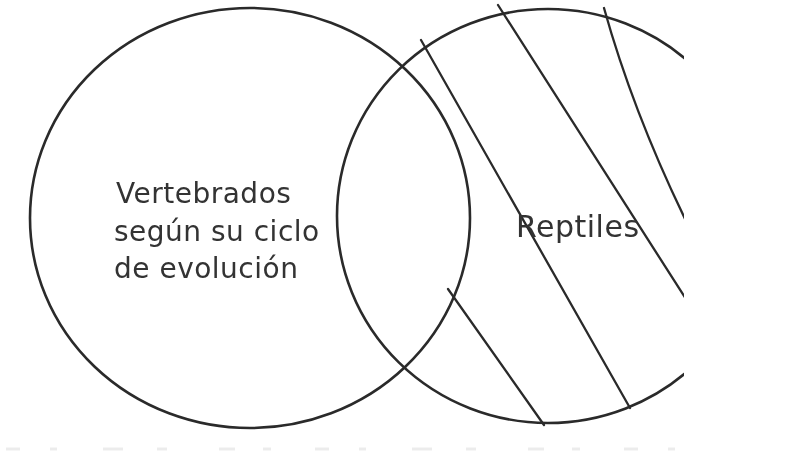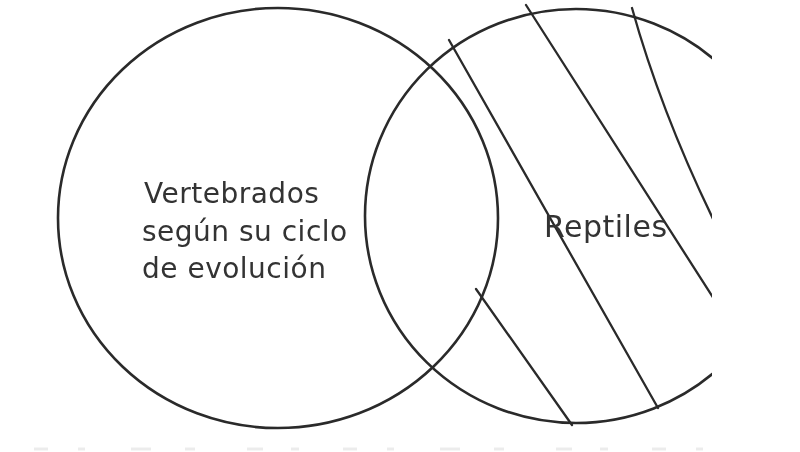--- a/index.html
+++ b/index.html
@@ -7,21 +7,20 @@
     padding: 0;
     background: #ffffff;
   }
   .stage {
     position: relative;
     width: 684px;
     height: 452px;
     background: #ffffff;
     overflow: hidden;
     font-family: "DejaVu Sans", "Liberation Sans", sans-serif;
-    padding-left: 28px;
   }
   svg { display: block; }
   .circle-path {
     fill: none;
     stroke-width: 2.6;
     stroke-linecap: round;
   }
   .hatch-path {
     fill: none;
     stroke-width: 2.3;

